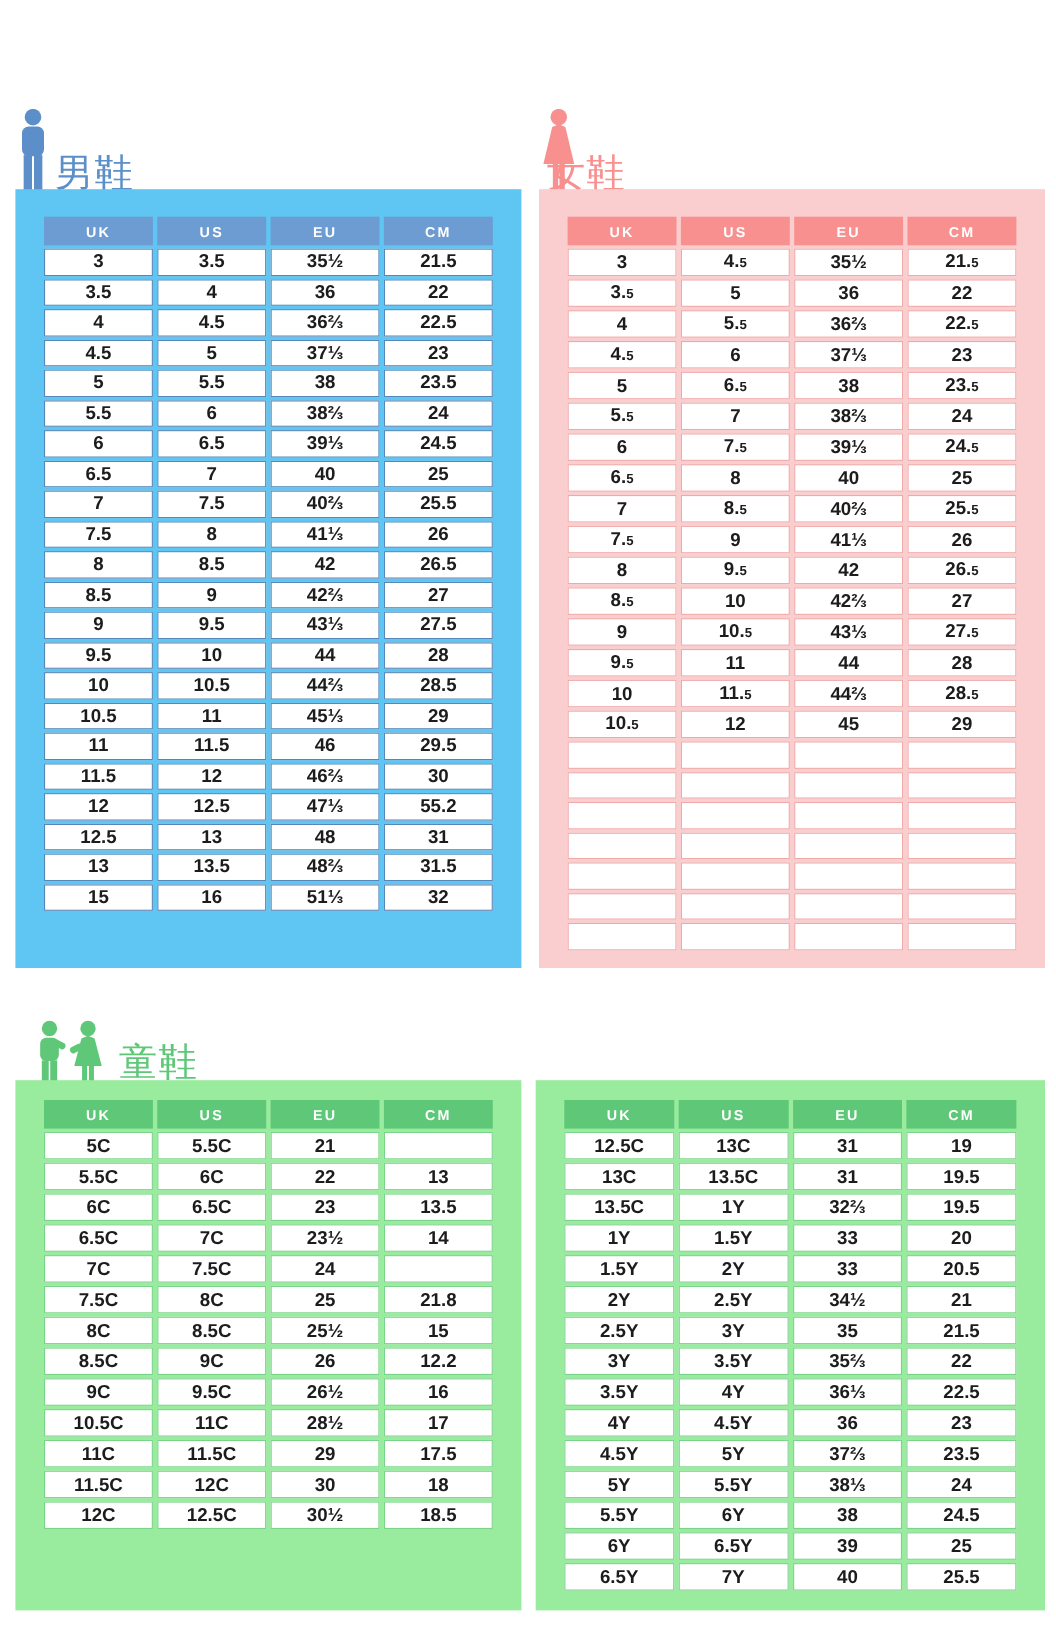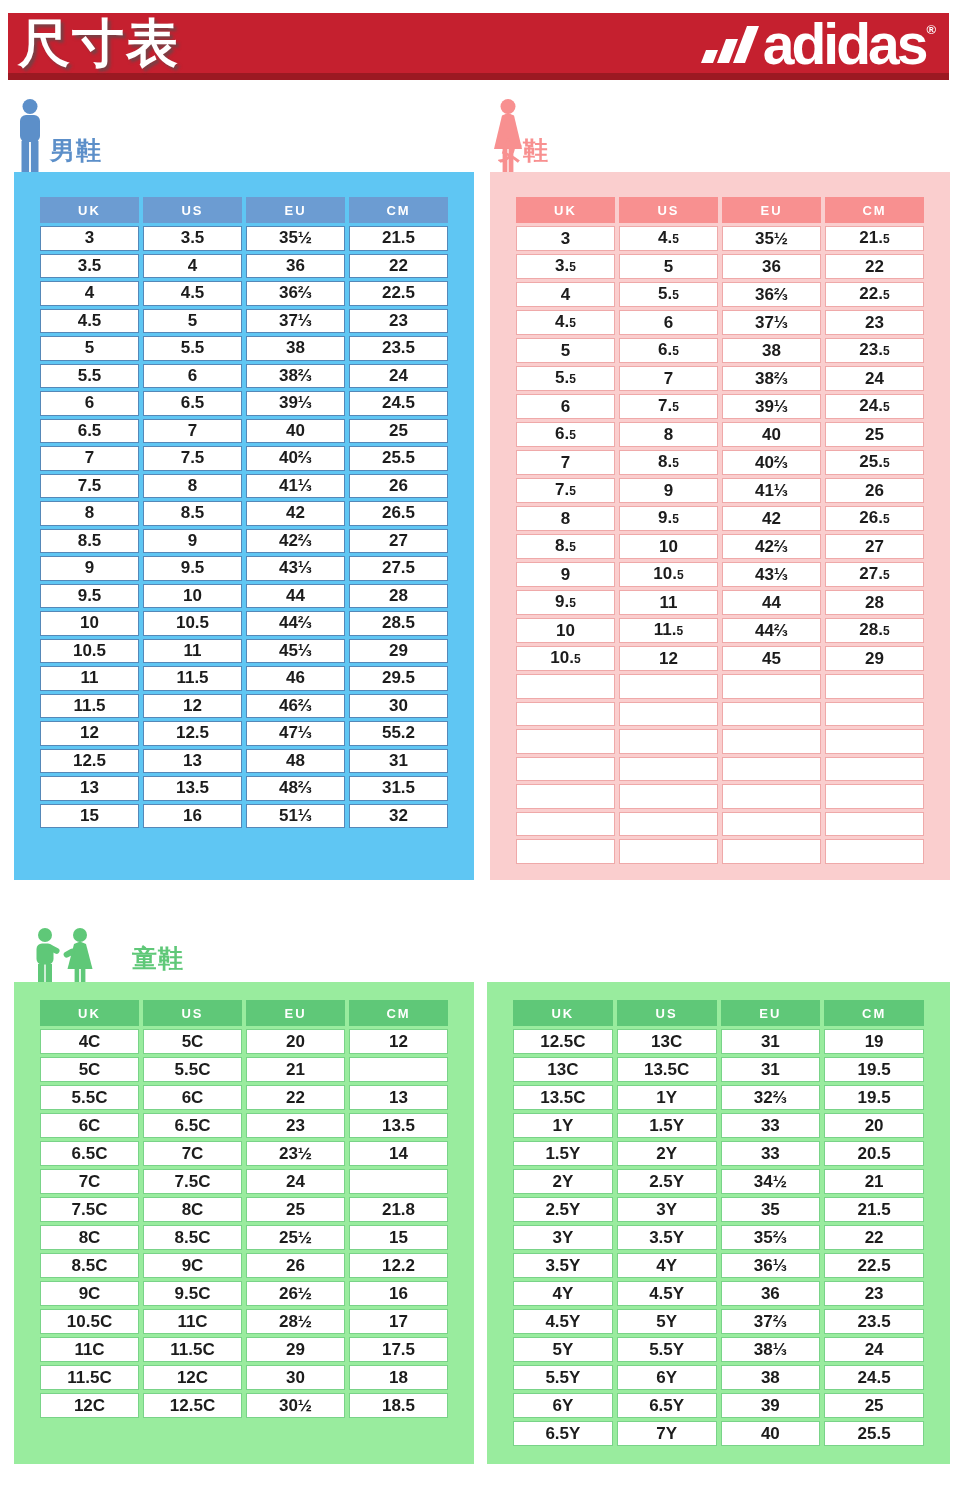--- a/index.html
+++ b/index.html
@@ -12,24 +12,24 @@
           display:flex;align-items:center;justify-content:space-between;}
   .banner h1{margin:0 0 0 10px;font-size:52px;line-height:60px;font-weight:bold;color:#fff;
              letter-spacing:2px;text-shadow:3px 3px 3px rgba(80,80,80,.65);}
   .brand{display:flex;align-items:flex-end;margin-right:14px;}
   .brand svg{display:block;margin-bottom:4px;}
   .brand-word{font-size:57px;line-height:46px;font-weight:bold;color:#fff;letter-spacing:-3px;margin-left:4px;}
   .reg{font-size:13px;color:#fff;font-weight:bold;vertical-align:top;position:relative;top:-30px;left:1px;}
 
   
   .sec-icon{position:absolute;}
-  .sec-label{position:absolute;font-size:25px;font-weight:bold;letter-spacing:1px;}
+  .sec-label{position:absolute;font-size:35px;font-weight:normal;letter-spacing:1px;}
   .lbl-men{left:50px;top:134px;color:var(--men-accent);}
   .lbl-women{left:497px;top:134px;color:var(--women-accent);}
-  .lbl-kids{left:108px;top:942px;color:var(--kids-accent);margin-left:24px;}
+  .lbl-kids{left:108px;top:942px;color:var(--kids-accent);}
 
   
   .panel{position:absolute;box-sizing:border-box;}
   .panel-men{left:14px;top:172px;width:460px;height:708px;background:var(--men-bg);padding:22px;}
   .panel-women{left:490px;top:172px;width:460px;height:708px;background:var(--women-bg);padding:22px;}
   .panel-kids-left{left:14px;top:982px;width:460px;height:482px;background:var(--kids-bg);padding:15px 22px;}
   .panel-kids-right{left:487px;top:982px;width:463px;height:482px;background:var(--kids-bg);padding:15px 22px;}
 
   
   table{width:100%;table-layout:fixed;border-collapse:separate;border-spacing:4px 3px;}
@@ -39,32 +39,20 @@
   .t-men th{background:var(--men-header);}    .t-men td{border-color:var(--men-line);}
   .t-women th{background:var(--women-header);}.t-women td{border-color:var(--women-line);}
   .t-kids th{background:var(--kids-header);}  .t-kids td{border-color:var(--kids-line);height:23px;}
   .small-dec .dec{font-size:12px;}
 </style>
 </head>
 <body>
 
 <div class="page">
 
-  <header class="banner">
-    <h1>尺寸表</h1>
-    <div class="brand">
-      <svg width="58" height="44" viewBox="0 0 58 44">
-        <polygon fill="#fff" points="0,44 12,44 17,31 5,31"></polygon>
-        <polygon fill="#fff" points="16,44 28,44 37,20 25,20"></polygon>
-        <polygon fill="#fff" points="32,44 44,44 58,7 46,7"></polygon>
-      </svg>
-      <span class="brand-word">adidas</span>
-      <span class="reg">®</span>
-    </div>
-  </header>
 
   <svg class="sec-icon" style="left:15px;top:99px" width="30" height="77" viewBox="0 0 30 77">
     <g fill="var(--men-accent)">
       <circle cx="15" cy="7.5" r="7.5"></circle>
       <rect x="5" y="16" width="20" height="27" rx="6"></rect>
       <rect x="6.5" y="42" width="7.6" height="34"></rect>
       <rect x="15.9" y="42" width="7.6" height="34"></rect>
     </g>
   </svg>
   <span class="sec-label lbl-men">男鞋</span>
@@ -400,26 +388,20 @@
       <thead>
         <tr>
           <th>UK</th>
           <th>US</th>
           <th>EU</th>
           <th>CM</th>
         </tr>
       </thead>
       <tbody>
           <tr>
-            <td>4C</td>
-            <td>5C</td>
-            <td>20</td>
-            <td>12</td>
-          </tr>
-          <tr>
             <td>5C</td>
             <td>5.5C</td>
             <td>21</td>
             <td></td>
           </tr>
           <tr>
             <td>5.5C</td>
             <td>6C</td>
             <td>22</td>
             <td>13</td>

